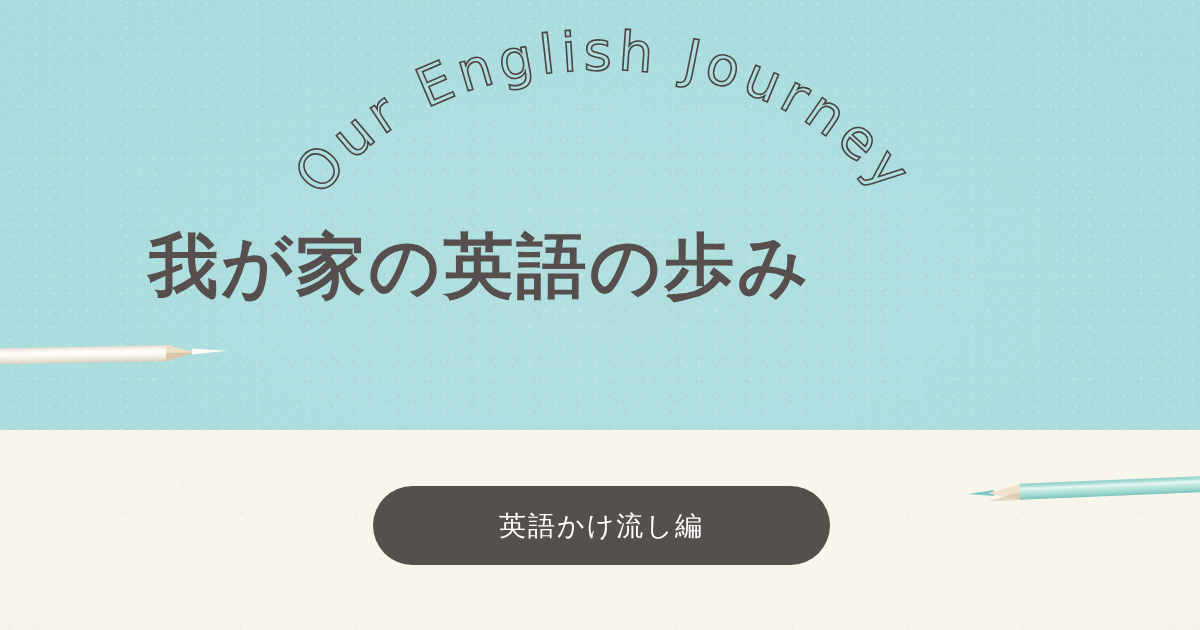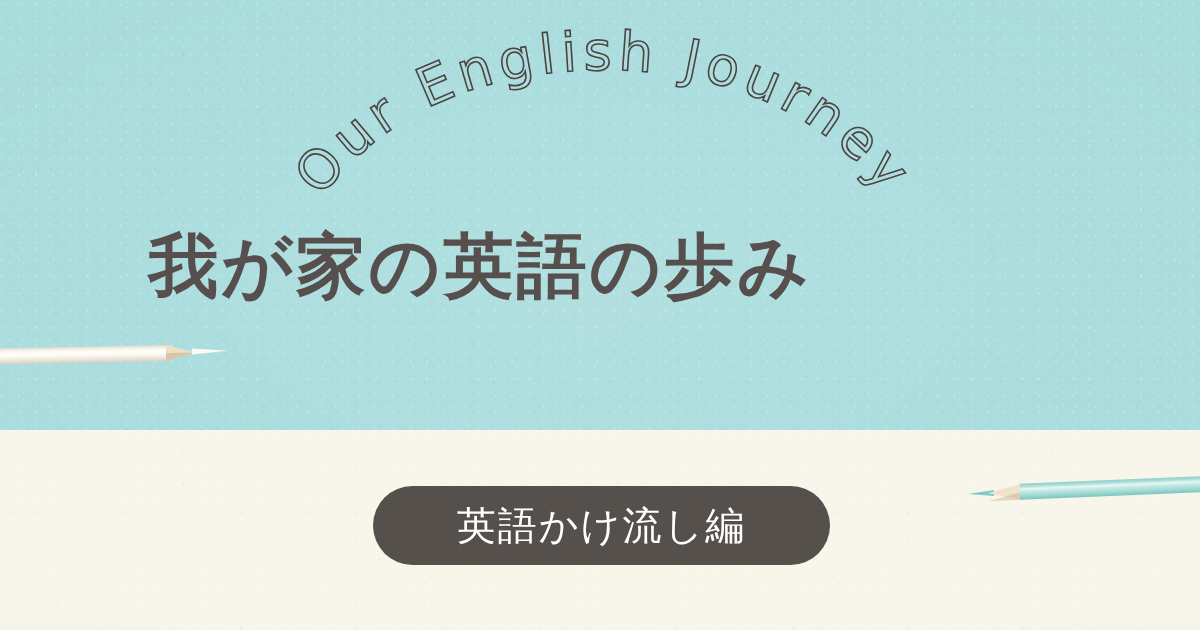--- a/index.html
+++ b/index.html
@@ -170,21 +170,21 @@
     left: 373px; top: 486px;
     width: 457px; height: 79px;
     border-radius: 40px;
     background: #56504d;
     display: flex;
     align-items: center;
     justify-content: center;
   }
   .badge-label {
     font-family: "DejaVu Sans", "Liberation Sans", sans-serif;
-    font-size: 39px;
+    font-size: 27px;
     font-weight: 500;
     letter-spacing: 2px;
     color: #ffffff;
     white-space: nowrap;
   }
 </style>
 </head>
 <body>
 
 <div id="banner">

